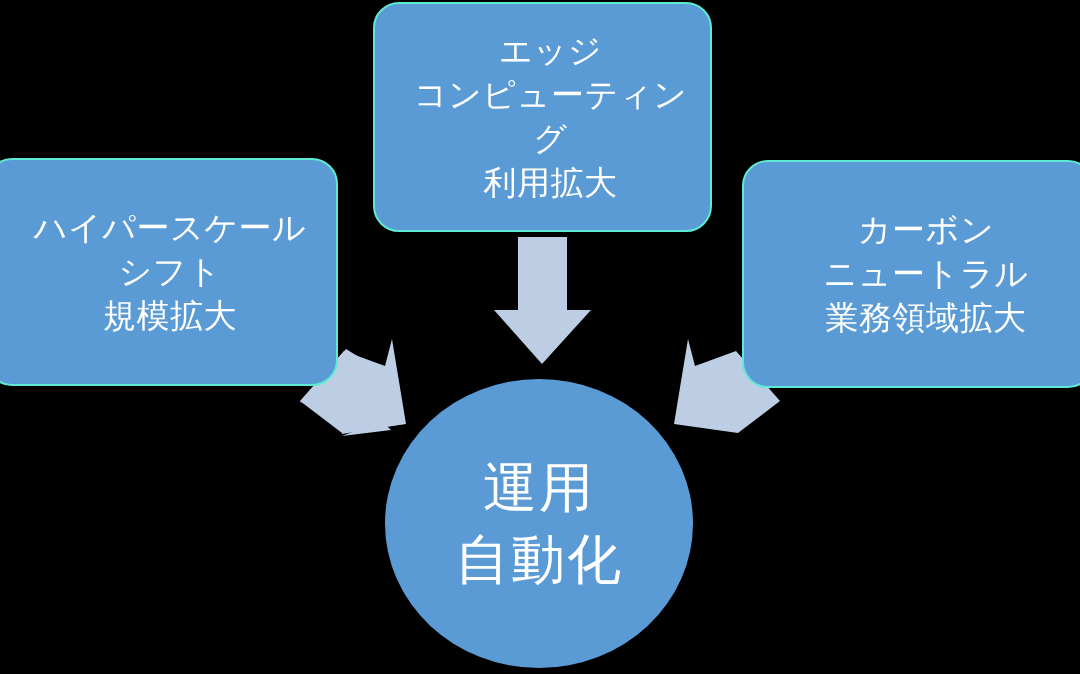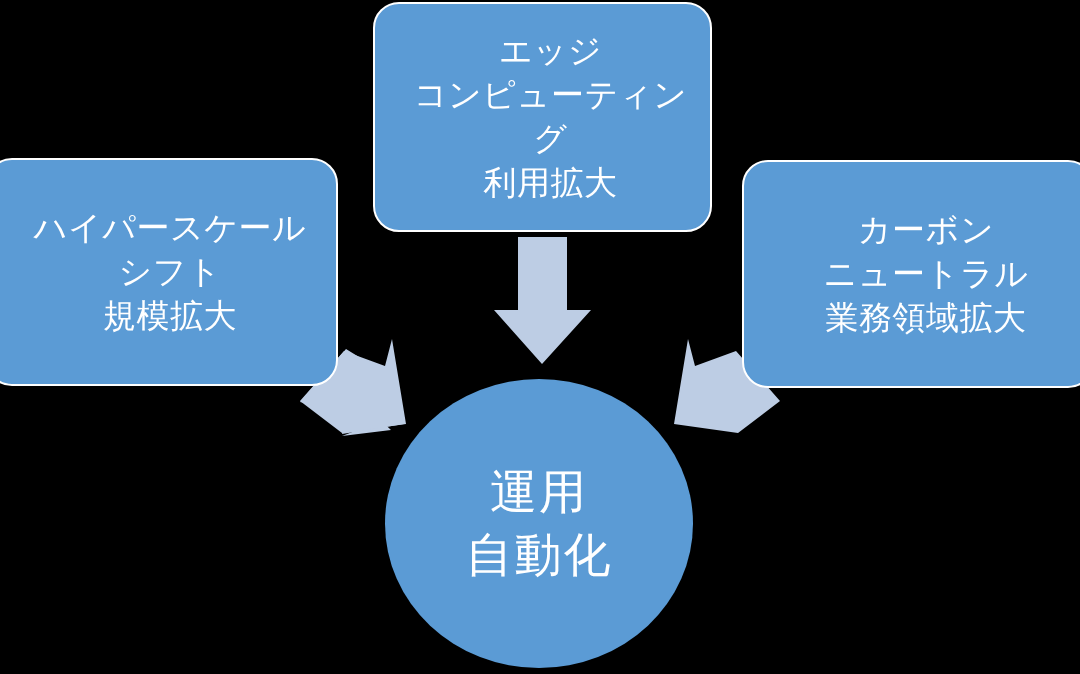--- a/index.html
+++ b/index.html
@@ -14,21 +14,21 @@
     background: #000000;
     overflow: hidden;
     font-family: "Liberation Sans", "DejaVu Sans", sans-serif;
   }
 
   
   .node-box {
     position: absolute;
     box-sizing: border-box;
     background: #5B9BD5;
-    border: 2px solid #ffffff;
+    border: 2px solid #5eead4;
     border-radius: 26px;
     display: flex;
     align-items: center;
     justify-content: center;
     z-index: 3;
     padding-left: 16px;
   }
   .node-box .label {
     color: #FFFFFF;
     font-size: 33px;
@@ -67,21 +67,21 @@
     height: 289px;
     background: #5B9BD5;
     border-radius: 50%;
     display: flex;
     align-items: center;
     justify-content: center;
     z-index: 4;
   }
   #circle-core .label {
     color: #FFFFFF;
-    font-size: 47px;
+    font-size: 54px;
     line-height: 1.32;
     text-align: center;
     letter-spacing: 2px;
     white-space: pre-line;
   }
 
   
   #arrow-layer {
     position: absolute;
     left: 0;

